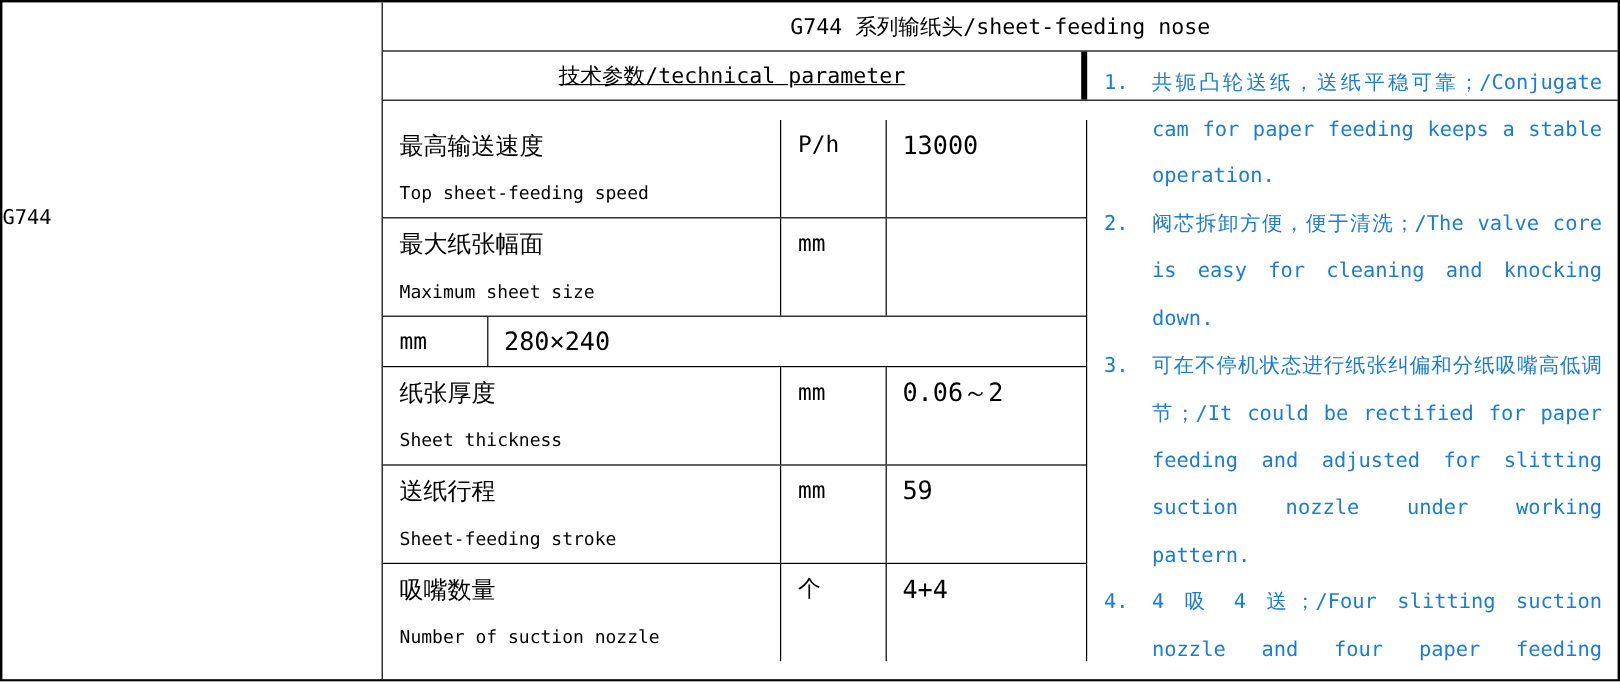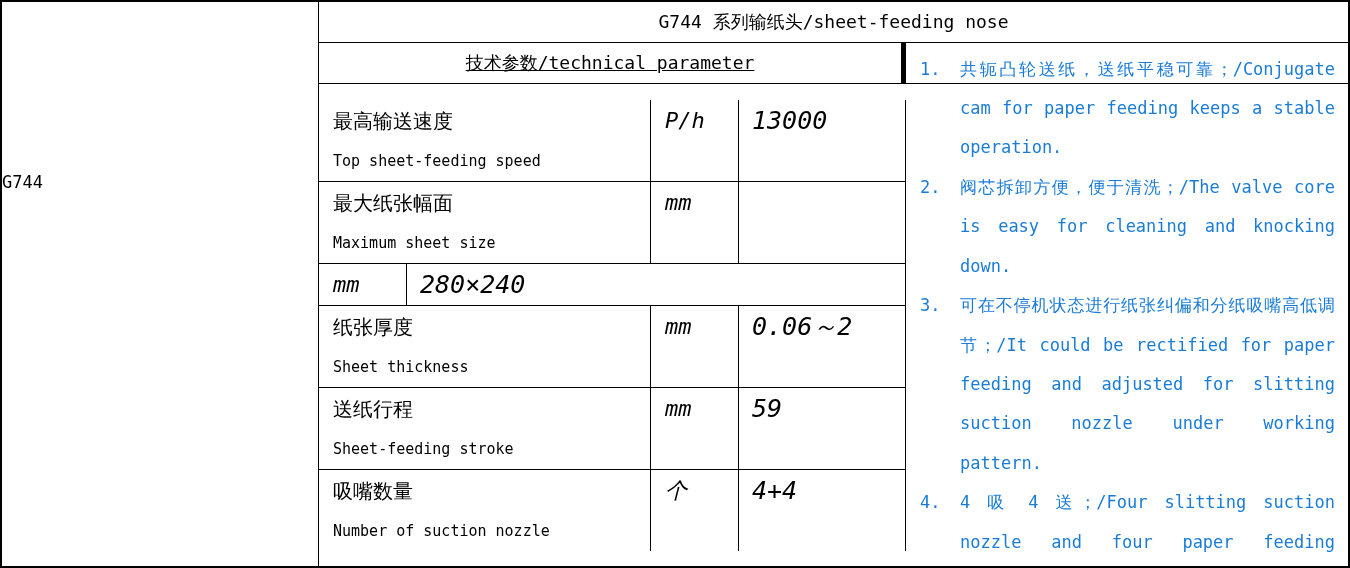--- a/index.html
+++ b/index.html
@@ -100,32 +100,30 @@
     overflow: hidden;
   }
   .param-name .cn { font-size: 20px; line-height: 40px; white-space: nowrap; }
   .param-name .en { font-size: 15px; line-height: 40px; white-space: nowrap; }
   .param-unit {
     width: 88px;
     flex: none;
     box-sizing: border-box;
     border-right: 1px solid #000000;
     padding: 1px 0 0 14px;
-    font-size: 22px;
+    font-size: 19px;
     line-height: 40px;
-    font-style: italic;
   }
   .param-value {
     flex: 1;
     padding: 1px 0 0 13px;
-    font-size: 25px;
+    font-size: 21px;
     line-height: 40px;
     white-space: nowrap;
     overflow: hidden;
-    font-style: italic;
   }
   
   .features {
     flex: 1;
     box-sizing: border-box;
     padding: 1px 13px 0 14px;
     color: #1A7CD6;
     font-size: 17px;
     overflow: hidden;
   }

